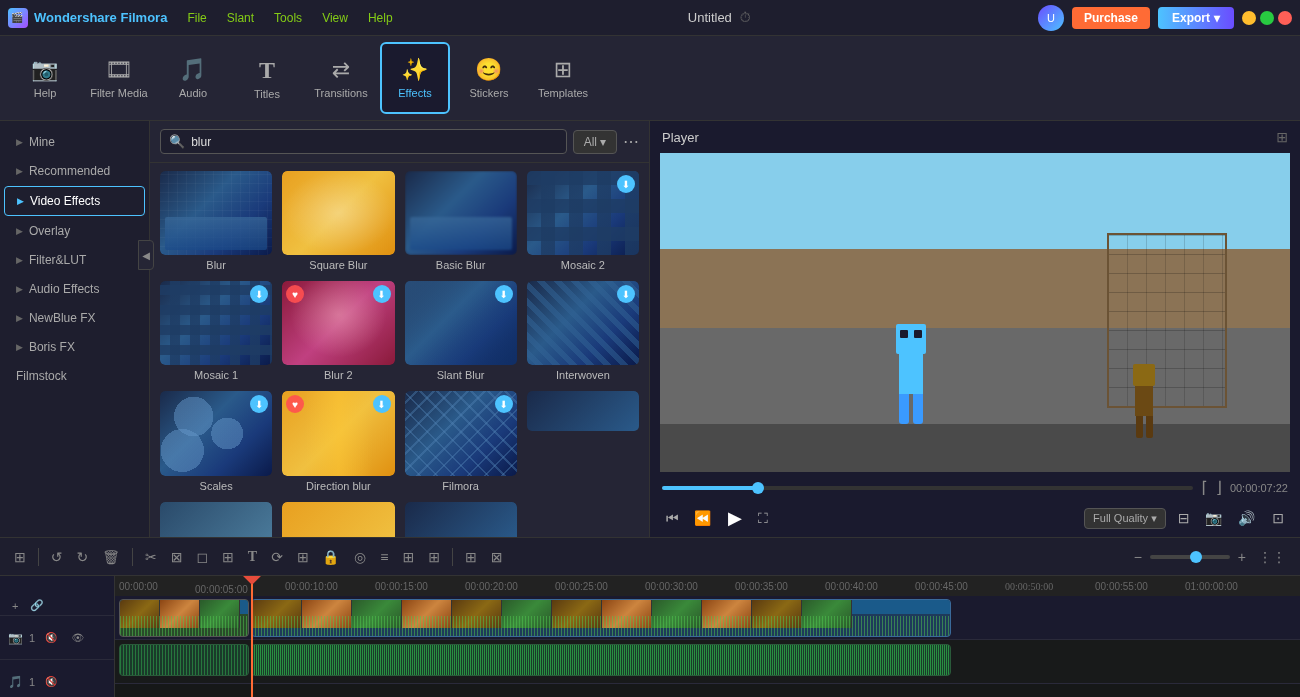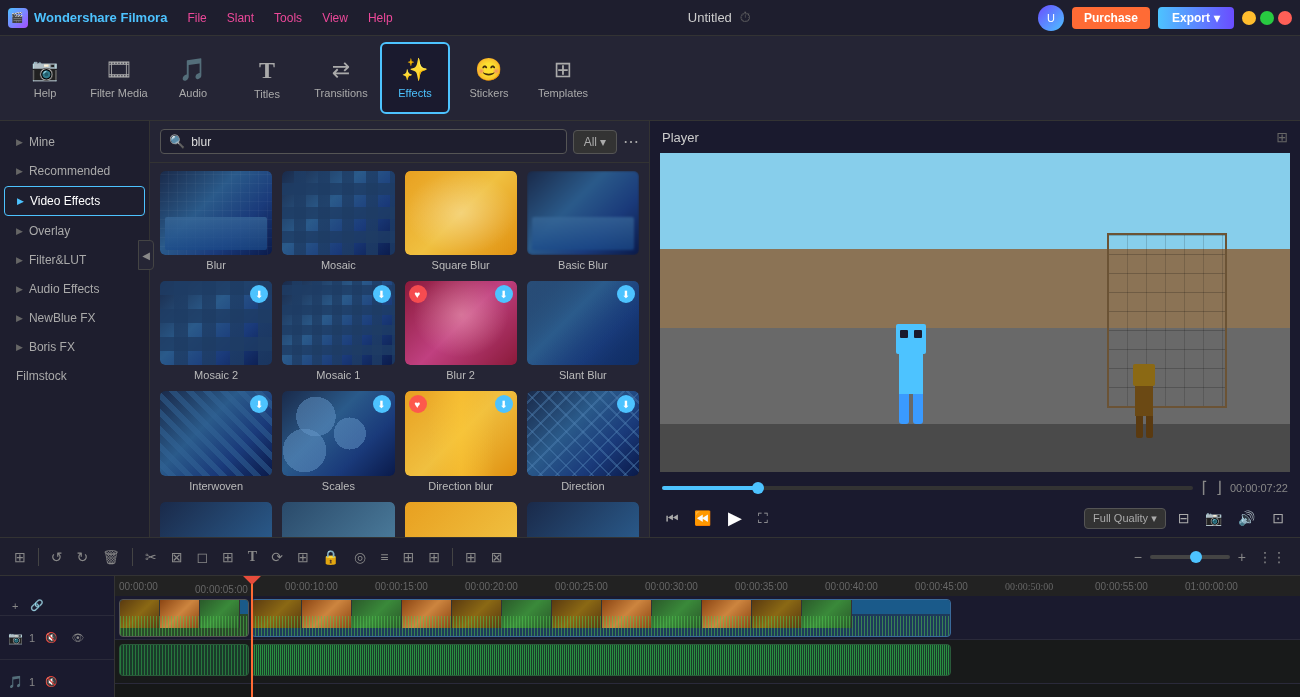--- a/index.html
+++ b/index.html
@@ -12,21 +12,21 @@
       display: flex;
       align-items: center;
       justify-content: space-between;
       padding: 0 8px;
       border-bottom: 1px solid #333;
     }
     #titlebar-left { display: flex; align-items: center; gap: 12px; }
     #app-logo { display: flex; align-items: center; gap: 6px; color: #4dc3ff; font-size: 13px; font-weight: 600; }
     #app-logo .logo-icon { width: 20px; height: 20px; background: linear-gradient(135deg, #4dc3ff, #a64dff); border-radius: 4px; display: flex; align-items: center; justify-content: center; font-size: 10px; color: white; }
     #titlebar-menu { display: flex; gap: 4px; }
-    #titlebar-menu span { font-size: 12px; color: #ec4899; padding: 2px 8px; cursor: pointer; border-radius: 3px; }
+    #titlebar-menu span { font-size: 12px; color: #84cc16; padding: 2px 8px; cursor: pointer; border-radius: 3px; }
     #titlebar-center { display: flex; align-items: center; gap: 8px; }
     #project-name { font-size: 13px; color: #ccc; }
     #titlebar-right { display: flex; align-items: center; gap: 8px; }
     .purchase-btn { background: #ff6b35; color: white; border: none; padding: 4px 12px; border-radius: 4px; font-size: 12px; cursor: pointer; font-weight: 600; }
     .export-btn { background: linear-gradient(90deg, #4dc3ff, #6a4dff); color: white; border: none; padding: 4px 14px; border-radius: 4px; font-size: 12px; cursor: pointer; font-weight: 600; display: flex; align-items: center; gap: 4px; }
     .win-btns { display: flex; gap: 4px; }
     .win-btn { width: 14px; height: 14px; border-radius: 50%; border: none; cursor: pointer; }
     .win-minimize { background: #ffbd2e; }
     .win-maximize { background: #28ca41; }
     .win-close { background: #ff5f57; }
@@ -529,28 +529,20 @@
       <div class="effect-item">
         <div class="effect-thumb">
           <div class="effect-thumb-bg" style="background:linear-gradient(135deg, #1a2a4a 0%, #2a5a8a 40%, #1a3a7a 70%, #0a1a4a 100%); position:relative;">
             <div style="position:absolute; inset:0; background: repeating-linear-gradient(0deg, transparent, transparent 8px, rgba(255,255,255,0.03) 8px, rgba(255,255,255,0.03) 9px), repeating-linear-gradient(90deg, transparent, transparent 8px, rgba(255,255,255,0.03) 8px, rgba(255,255,255,0.03) 9px);"></div>
             <div style="position:absolute; bottom:5px; left:5px; right:5px; height:40%; background:linear-gradient(180deg, #3a6a9a, #1a4a8a); border-radius:2px; opacity:0.7;"></div>
           </div>
         </div>
         <span class="effect-name">Blur</span>
       </div>
 
-      <div class="effect-item">
-        <div class="effect-thumb">
-          <div class="effect-thumb-bg" style="background:linear-gradient(135deg, #1a2a4a 0%, #2a5a8a 40%, #1a3a7a 70%, #0a1a4a 100%);">
-            <div style="width:100%;height:100%;background: repeating-linear-gradient(0deg, transparent, transparent 12px, rgba(30,60,100,0.8) 12px, rgba(30,60,100,0.8) 24px), repeating-linear-gradient(90deg, transparent, transparent 12px, rgba(30,60,100,0.8) 12px, rgba(30,60,100,0.8) 24px);"></div>
-          </div>
-        </div>
-        <span class="effect-name">Mosaic</span>
-      </div>
 
       <div class="effect-item">
         <div class="effect-thumb">
           <div class="effect-thumb-bg" style="background:linear-gradient(135deg, #e8a020 0%, #f0c040 50%, #e09010 100%);">
             <div style="width:100%;height:100%;background:radial-gradient(ellipse at 50% 50%, rgba(255,255,255,0.3) 0%, transparent 70%);"></div>
           </div>
         </div>
         <span class="effect-name">Square Blur</span>
       </div>
 
@@ -635,21 +627,21 @@
         <span class="effect-name">Direction blur</span>
       </div>
 
       <div class="effect-item">
         <div class="effect-thumb">
           <div class="effect-thumb-bg" style="background:linear-gradient(135deg, #1a2a4a 0%, #2a5a8a 40%, #1a3a7a 70%, #0a1a4a 100%);">
             <div style="width:100%;height:100%;background:repeating-linear-gradient(45deg, transparent, transparent 10px, rgba(80,130,180,0.4) 10px, rgba(80,130,180,0.4) 12px), repeating-linear-gradient(-45deg, transparent, transparent 10px, rgba(80,130,180,0.4) 10px, rgba(80,130,180,0.4) 12px);"></div>
           </div>
           <div class="effect-badge">⬇</div>
         </div>
-        <span class="effect-name">Direction</span>
+        <span class="effect-name">Filmora</span>
       </div>
 
       <div class="effect-item">
         <div class="effect-thumb">
           <div class="effect-thumb-bg" style="background:linear-gradient(135deg, #1a2a4a 0%, #2a5a8a 100%); height:40px; overflow:hidden;"></div>
         </div>
       </div>
       <div class="effect-item">
         <div class="effect-thumb">
           <div class="effect-thumb-bg" style="background:linear-gradient(135deg, #2a4a6a 0%, #4a7a9a 100%); height:40px; overflow:hidden;"></div>

